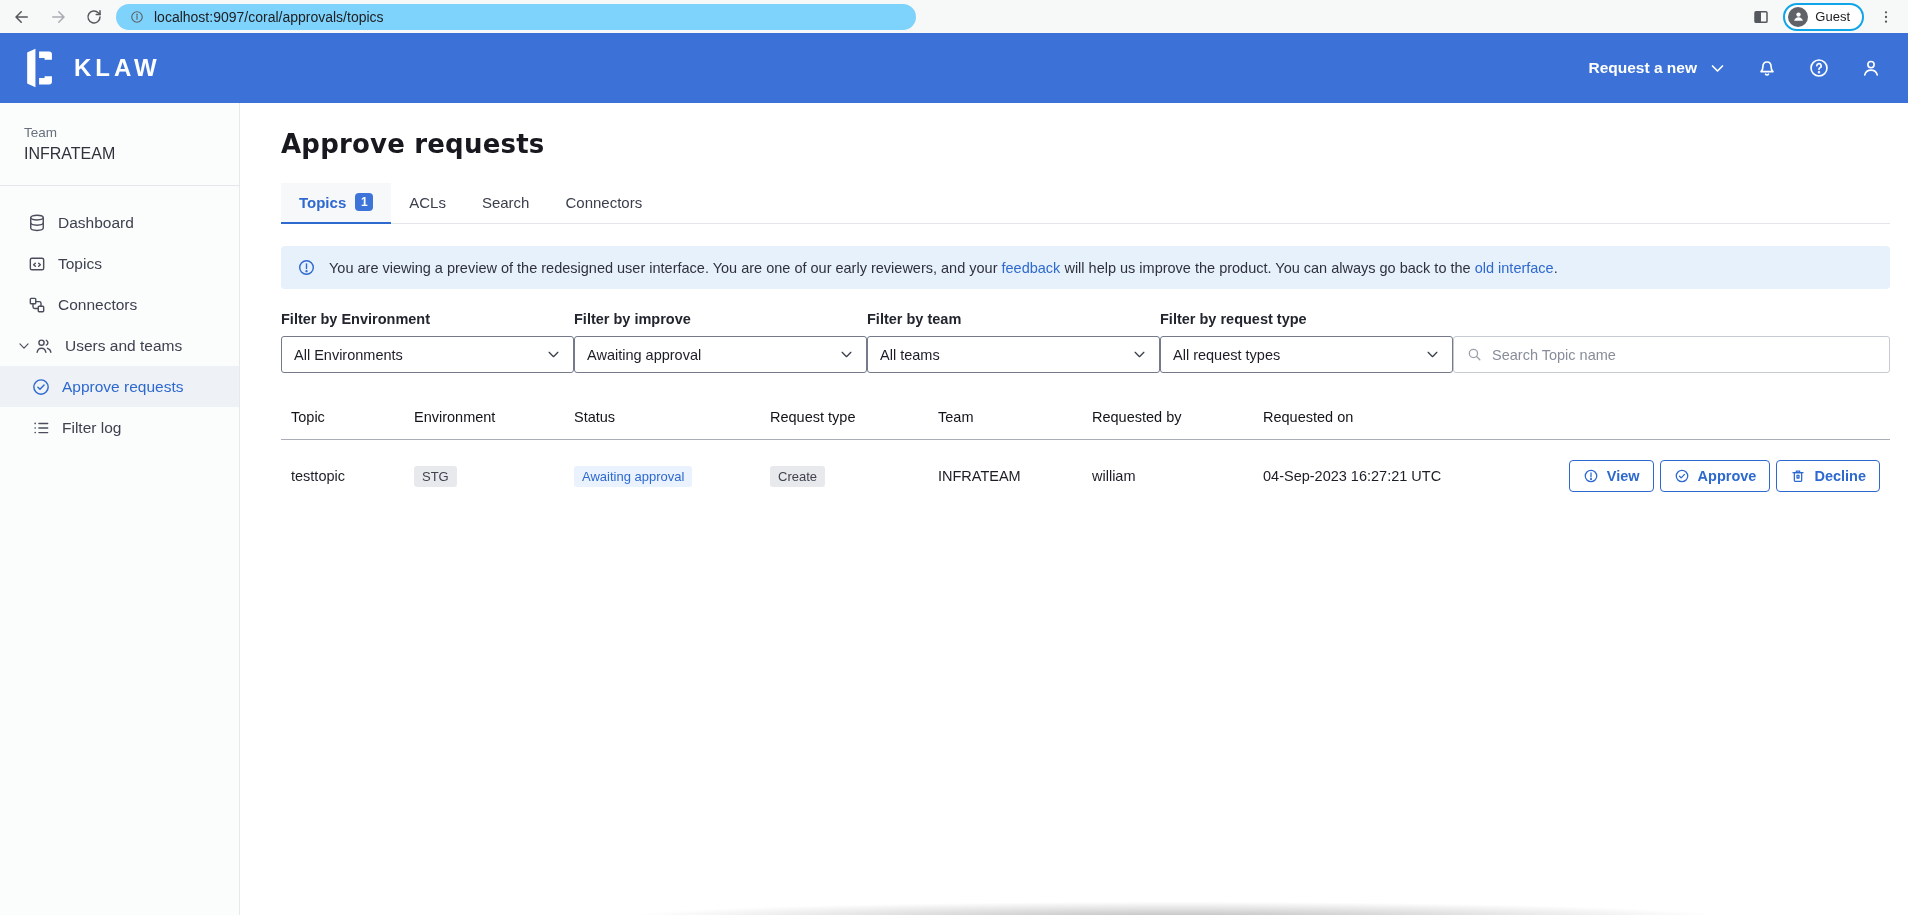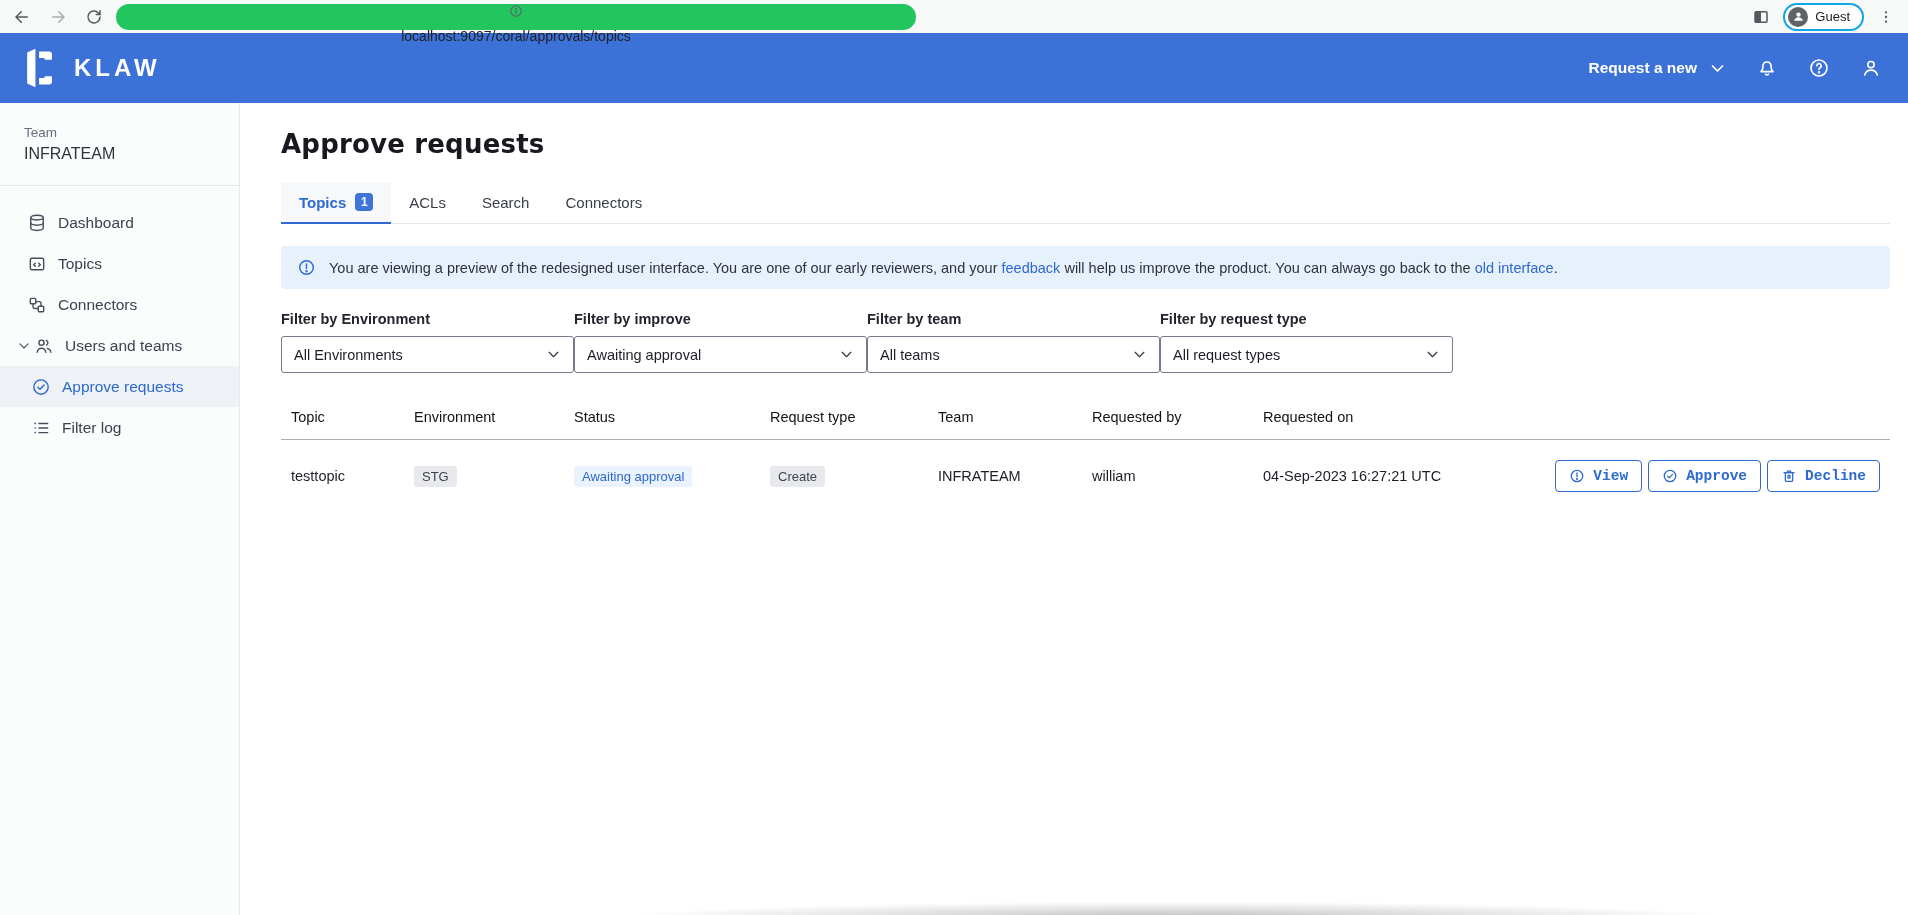--- a/index.html
+++ b/index.html
@@ -6,21 +6,21 @@
   html,body { width:1908px; height:915px; }
   body { font-family:"Liberation Sans", sans-serif; background:#e9e9e9; }
   .canvas { position:relative; width:1908px; height:915px; background:#fff; overflow:hidden; }
 
   
   .browser-bar { height:33px; background:#F7F8F8; display:flex; align-items:center; padding:0 12px; }
   .b-icon { width:20px; height:20px; color:#55585C; flex:0 0 auto; display:flex; align-items:center; justify-content:center; cursor:pointer; }
   .b-icon svg { width:18px; height:18px; }
   .b-icon.disabled { color:#A9ACB1; }
   .b-nav { display:flex; gap:16px; align-items:center; margin-right:12px; }
-  .url-pill { display:flex; align-items:center; gap:10px; background:#22c55e; border-radius:15px; height:26px; padding:0 14px; width:800px;flex-direction:column; }
+  .url-pill { display:flex; align-items:center; gap:10px; background:#7dd3fc; border-radius:15px; height:26px; padding:0 14px; width:800px; }
   .url-pill svg { width:14px; height:14px; color:#5F6368; }
   .url-text { font-size:14px; color:#202124; white-space:nowrap; }
   .browser-right { margin-left:auto; display:flex; align-items:center; gap:12px; }
   .panel-icon svg { width:18px; height:18px; }
   .guest-chip { display:flex; align-items:center; gap:7px; border:2px solid #0ea5e9; border-radius:14px; padding:2px 12px 2px 3px; background:#fff; cursor:pointer; }
   .avatar { width:20px; height:20px; border-radius:50%; background:#5F6368; display:flex; align-items:center; justify-content:center; }
   .avatar svg { width:13px; height:13px; color:#fff; }
   .guest-label { font-size:13px; color:#202124; }
   .kebab svg { width:16px; height:16px; }
 
@@ -79,21 +79,21 @@
   .search-box input::placeholder { color:#878D99; }
 
   
   table.requests { width:100%; border-collapse:collapse; table-layout:fixed; margin-top:26px; }
   table.requests th { font-size:14.5px; font-weight:500; color:#121419; text-align:left; padding:10px 10px 14px 10px; border-bottom:1px solid #A9ADB6; }
   table.requests td { padding:20px 10px; font-size:14.5px; color:#1C1E26; vertical-align:middle; }
   .chip { display:inline-block; font-size:13px; padding:3px 8px; border-radius:3px; }
   .chip.env { background:var(--chip-bg,#E8E9EC); color:#3F434E; }
   .chip.status { background:var(--status-chip-bg,#EAF2FD); color:var(--primary,#2E69CF); }
   .actions-cell { text-align:right; white-space:nowrap; }
-  .row-btn { height:32px; border:1px solid var(--primary,#2E69CF); color:var(--primary,#2E69CF); background:#fff; border-radius:4px; font-size:14.5px; font-weight:700; font-family:Liberation Mono, monospace; display:inline-flex; align-items:center; gap:8px; padding:0 13px; margin-left:2px; cursor:pointer; }
+  .row-btn { height:32px; border:1px solid var(--primary,#2E69CF); color:var(--primary,#2E69CF); background:#fff; border-radius:4px; font-size:14.5px; font-weight:700; font-family:Liberation Sans, sans-serif; display:inline-flex; align-items:center; gap:8px; padding:0 13px; margin-left:2px; cursor:pointer; }
   .row-btn svg { width:16px; height:16px; }
 
   .bottom-shadow { position:absolute; bottom:0; left:478px; width:1395px; height:13px;
     background:radial-gradient(ellipse 55% 170% at 50% 120%, rgba(40,40,45,.30), rgba(0,0,0,0) 72%); pointer-events:none; }
 </style>
 </head>
 <body>
 
 <div class="canvas">
 
@@ -327,20 +327,27 @@
           </div>
         </div>
         <div class="filter">
           <label class="filter-label">Filter by request type</label>
           <div class="select-box">
             <span>All request types</span>
             <svg viewBox="0 0 24 24" fill="none" stroke="currentColor" stroke-width="2" stroke-linecap="round" stroke-linejoin="round">
                 <path d="M5 8.5l7 7 7-7"></path>
               </svg>
           </div>
+        </div>
+        <div class="search-box">
+          <svg viewBox="0 0 24 24" fill="none" stroke="currentColor" stroke-width="1.8" stroke-linecap="round">
+              <circle cx="10.5" cy="10.5" r="5.8"></circle>
+              <path d="M14.9 14.9L19.5 19.5"></path>
+            </svg>
+          <input type="text" placeholder="Search Topic name" style="">
         </div>
       </div>
 
       <table class="requests">
         <colgroup>
           <col style="width:123px">
             <col style="width:160px">
             <col style="width:196px">
             <col style="width:168px">
           <col style="width:154px">

